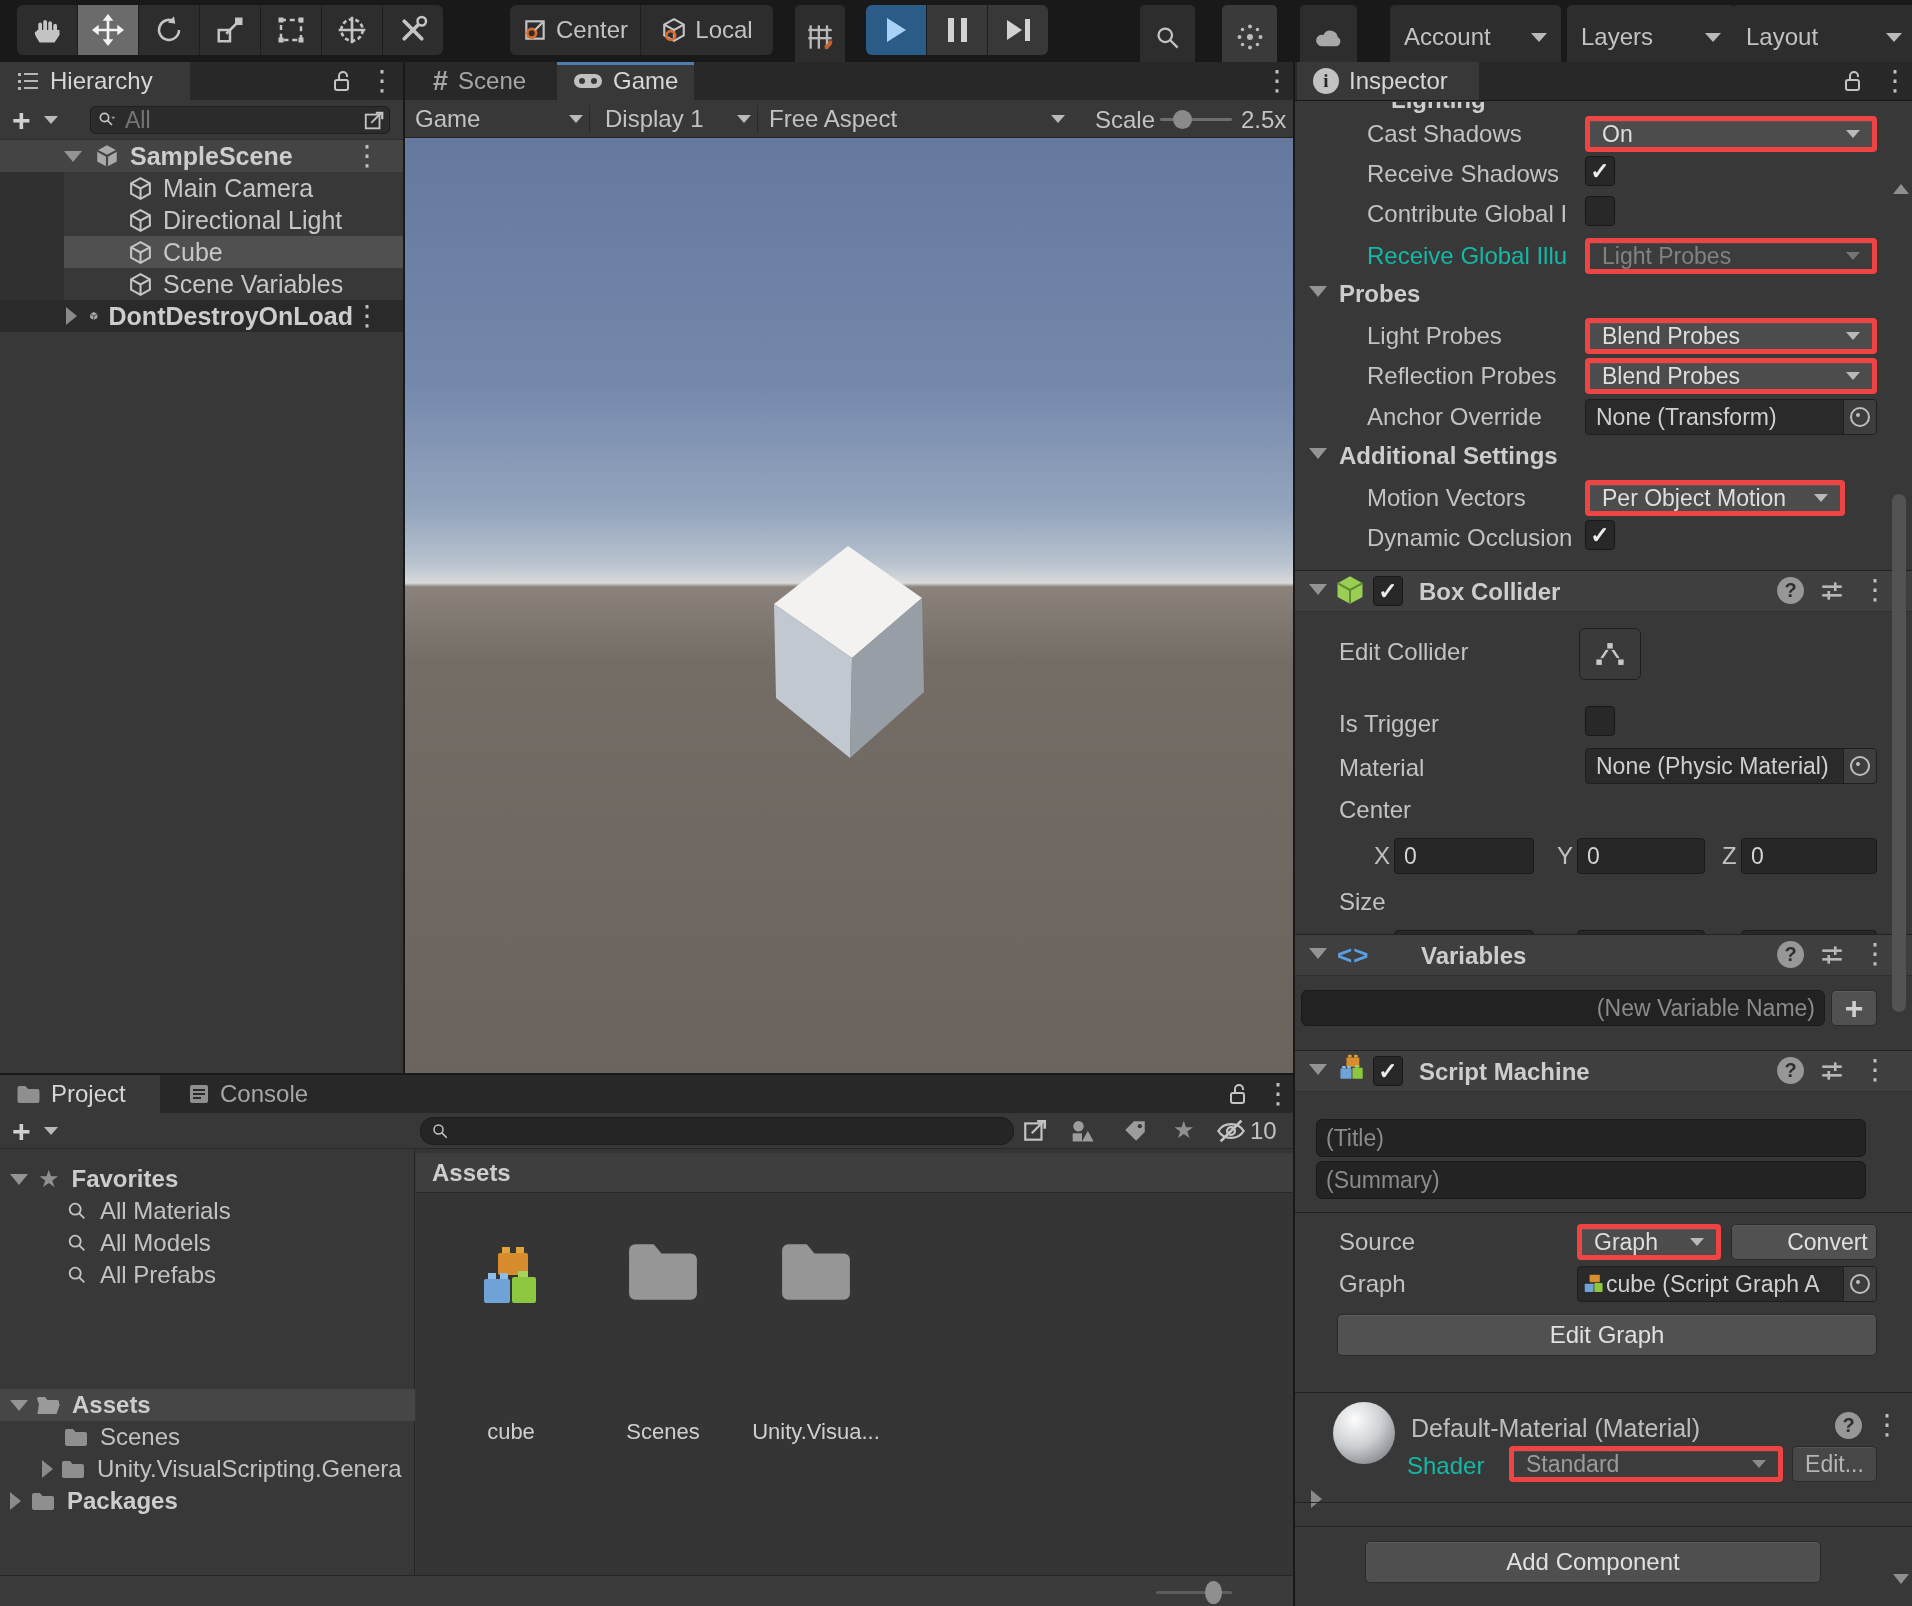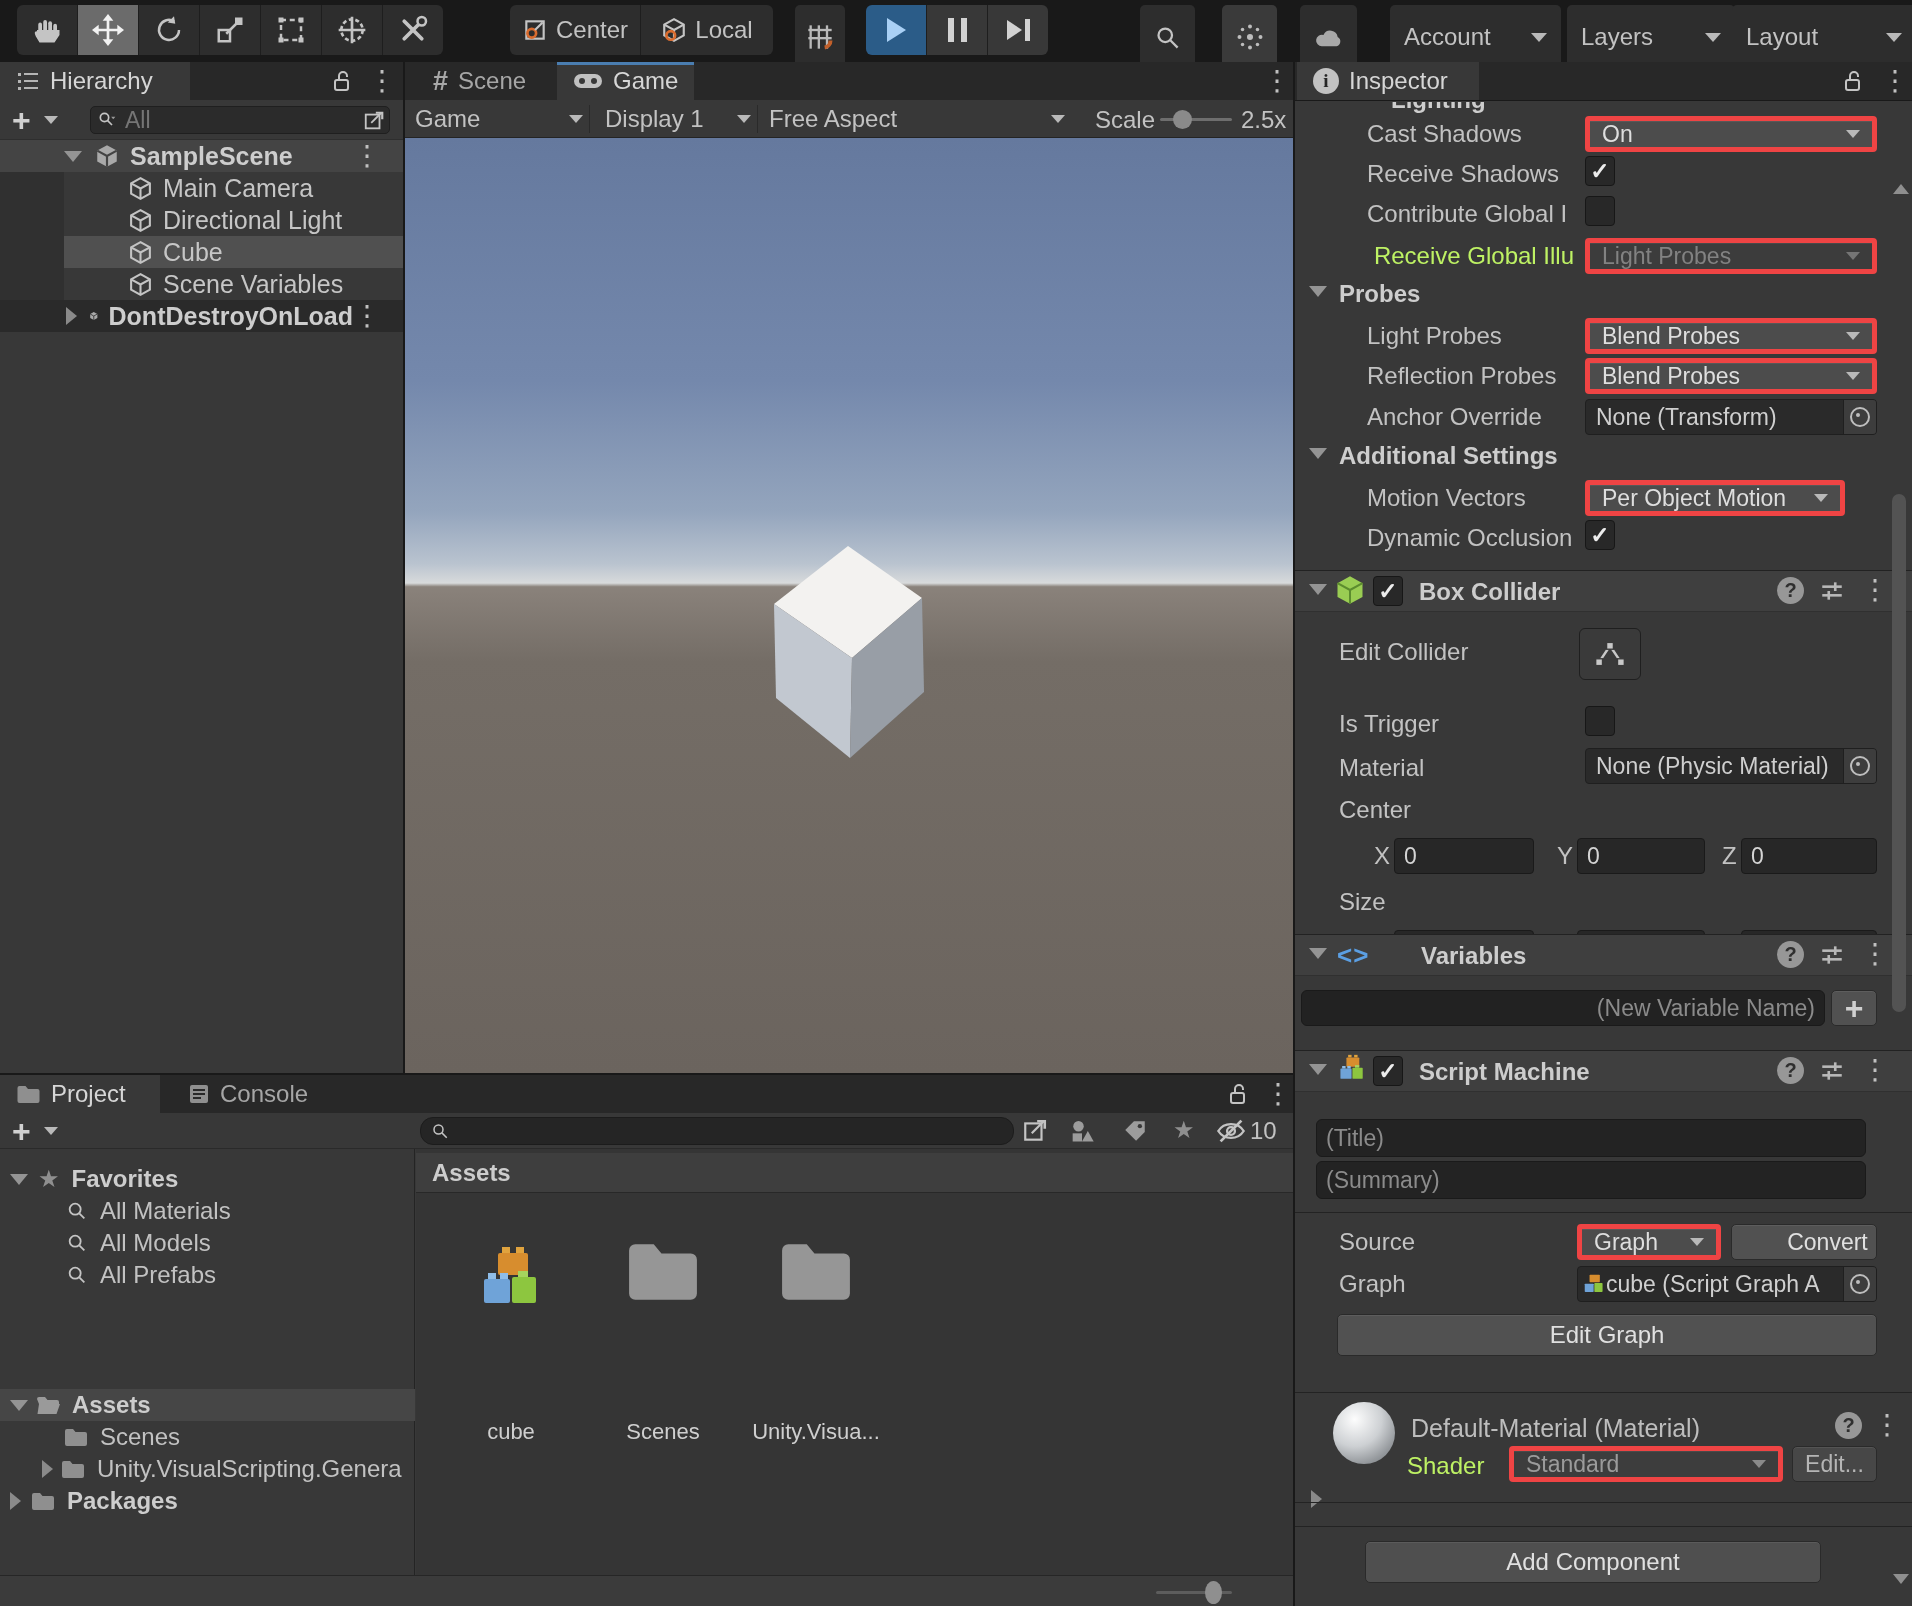--- a/index.html
+++ b/index.html
@@ -5,21 +5,21 @@
   html,body{margin:0;padding:0;background:#111;}
   body{font-family:"Liberation Sans",sans-serif;}
   #root{position:relative;width:1912px;height:1606px;background:#191919;overflow:hidden;color:#c8c8c8;font-size:24px;}
   .a{position:absolute;box-sizing:border-box;}
   .panel{position:absolute;background:#383838;box-sizing:border-box;}
   .tabstrip{position:absolute;left:0;top:0;right:0;height:38px;background:#282828;border-bottom:1px solid #191919;}
   .tab{position:absolute;top:0;height:38px;display:flex;align-items:center;gap:10px;padding:0 16px;color:#a6a6a6;box-sizing:border-box;white-space:nowrap;}
   .tab.active{background:#383838;color:#d6d6d6;}
   .tab.blue-top{box-shadow:inset 0 3px 0 #4a7db0;}
   .lbl{color:#c2c2c2;white-space:nowrap;}
-  .dim{color:#bef264;text-align:center;}
+  .dim{color:#14b8a6;}
   .bold{font-weight:bold;color:#cdcdcd;}
   .flexrow{display:flex;align-items:center;}
   .dd{background:#4c4c4c;border:5px solid #ef4444;border-radius:4px;box-shadow:inset 0 1px 0 rgba(255,255,255,.07);display:flex;align-items:center;padding:0 12px;color:#dedede;font-size:23px;box-sizing:border-box;height:36px;white-space:nowrap;overflow:hidden;}
   .dd .caret{margin-left:auto;flex:none;}
   .dd.disabled{background:#3c3c3c;color:#828282;}
   .caret{width:0;height:0;border-left:8px solid transparent;border-right:8px solid transparent;border-top:9px solid #b9b9b9;}
   .caret.sm{border-left-width:7px;border-right-width:7px;border-top-width:8px;}
   .dd.disabled .caret{border-top-color:#757575;}
   .chk{width:30px;height:30px;background:#282828;border:1px solid #171717;border-radius:4px;box-sizing:border-box;display:flex;align-items:center;justify-content:center;}
   .chk.on::before{content:"\2713";color:#ececec;font-size:23px;font-weight:bold;line-height:1;}

